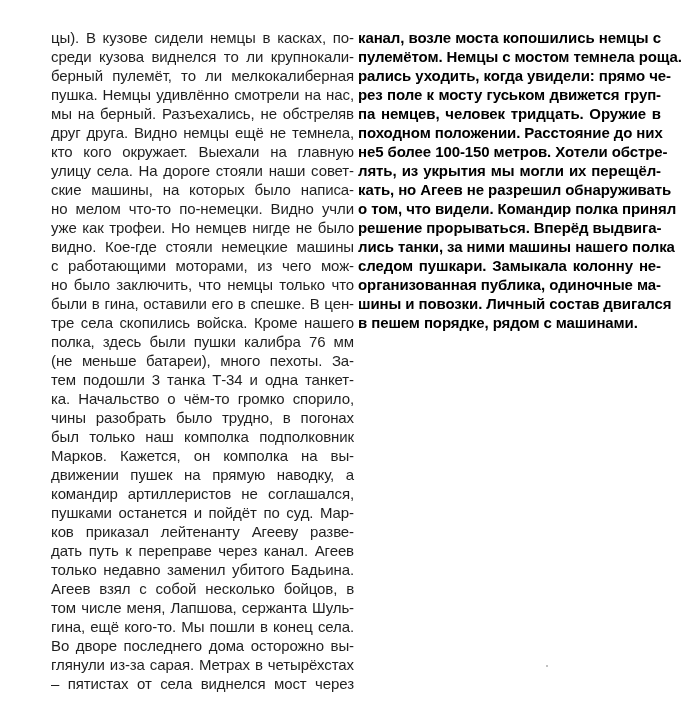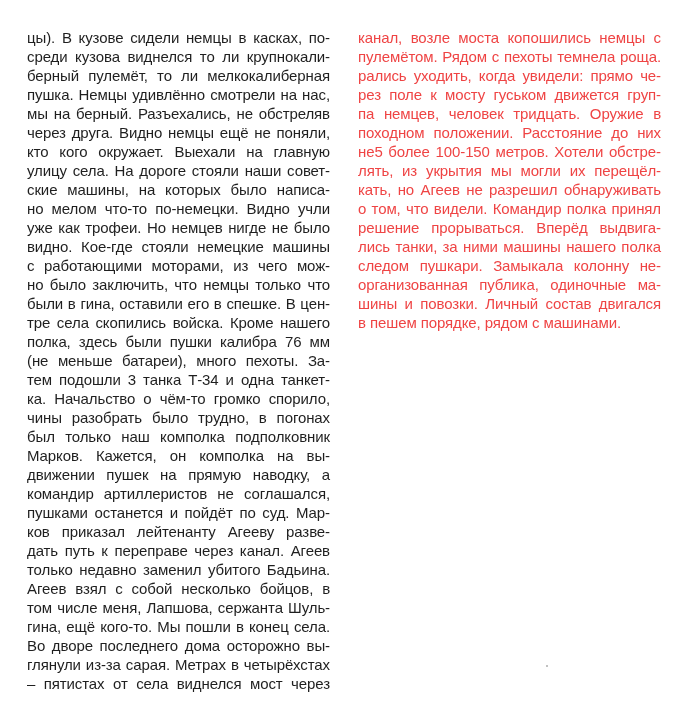--- a/index.html
+++ b/index.html
@@ -45,27 +45,27 @@
     height: 2px;
     border-radius: 50%;
     background: #8a8a8a;
     opacity: 0.7;
   }
 </style>
 </head>
 <body>
 
 <div class="page" style="background: rgb(255, 255, 255);">
-  <div class="column column-left" style="color: rgb(31, 31, 31);">
+  <div class="column column-left" style="color: rgb(31, 31, 31); margin-left: 24px;">
       <div class="line">цы). В кузове сидели немцы в касках, по-</div>
       <div class="line">среди кузова виднелся то ли крупнокали-</div>
       <div class="line">берный пулемёт, то ли мелкокалиберная</div>
       <div class="line">пушка. Немцы удивлённо смотрели на нас,</div>
       <div class="line">мы на берный. Разъехались, не обстреляв</div>
-      <div class="line">через друга. Видно немцы ещё не поняли,</div>
+      <div class="line">друг друга. Видно немцы ещё не темнела,</div>
       <div class="line">кто кого окружает. Выехали на главную</div>
       <div class="line">улицу села. На дороге стояли наши совет-</div>
       <div class="line">ские машины, на которых было написа-</div>
       <div class="line">но мелом что-то по-немецки. Видно учли</div>
       <div class="line">уже как трофеи. Но немцев нигде не было</div>
       <div class="line">видно. Кое-где стояли немецкие машины</div>
       <div class="line">с работающими моторами, из чего мож-</div>
       <div class="line">но было заключить, что немцы только что</div>
       <div class="line">были в гина, оставили его в спешке. В цен-</div>
       <div class="line">тре села скопились войска. Кроме нашего</div>
@@ -82,23 +82,23 @@
       <div class="line">ков приказал лейтенанту Агееву разве-</div>
       <div class="line">дать путь к переправе через канал. Агеев</div>
       <div class="line">только недавно заменил убитого Бадьина.</div>
       <div class="line">Агеев взял с собой несколько бойцов, в</div>
       <div class="line">том числе меня, Лапшова, сержанта Шуль-</div>
       <div class="line">гина, ещё кого-то. Мы пошли в конец села.</div>
       <div class="line">Во дворе последнего дома осторожно вы-</div>
       <div class="line">глянули из-за сарая. Метрах в четырёхстах</div>
       <div class="line">– пятистах от села виднелся мост через</div>
     </div>
-  <div class="column column-right" style="color: #ef4444;">
+  <div class="column column-right" style="color: #000000; font-weight: bold;">
       <div class="line">канал, возле моста копошились немцы с</div>
-      <div class="line">пулемётом. Рядом с пехоты темнела роща.</div>
+      <div class="line">пулемётом. Немцы с мостом темнела роща.</div>
       <div class="line">рались уходить, когда увидели: прямо че-</div>
       <div class="line">рез поле к мосту гуськом движется груп-</div>
       <div class="line">па немцев, человек тридцать. Оружие в</div>
       <div class="line">походном положении. Расстояние до них</div>
       <div class="line">не5 более 100-150 метров. Хотели обстре-</div>
       <div class="line">лять, из укрытия мы могли их перещёл-</div>
       <div class="line">кать, но Агеев не разрешил обнаруживать</div>
       <div class="line">о том, что видели. Командир полка принял</div>
       <div class="line">решение прорываться. Вперёд выдвига-</div>
       <div class="line">лись танки, за ними машины нашего полка</div>

